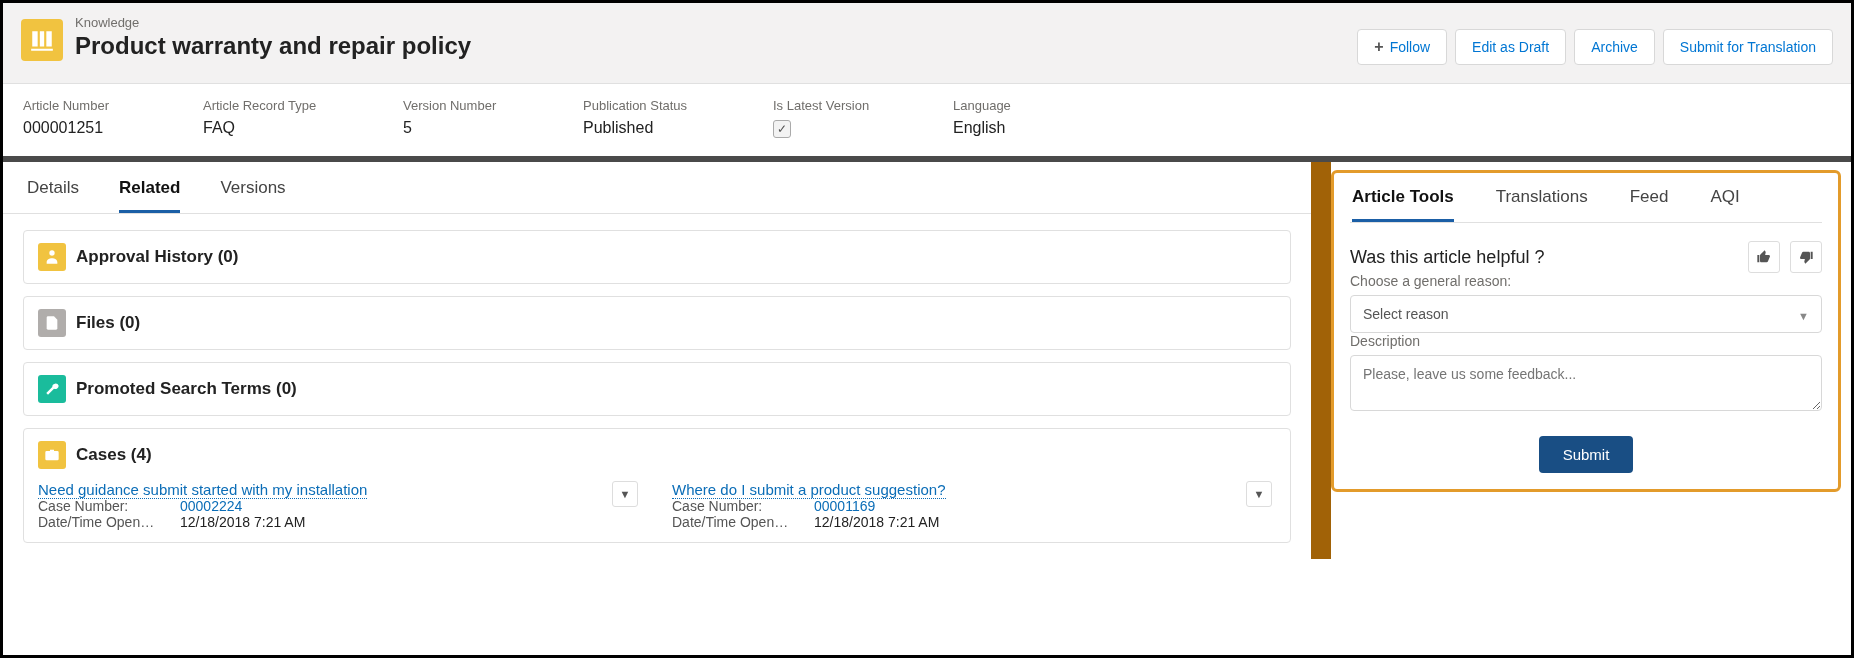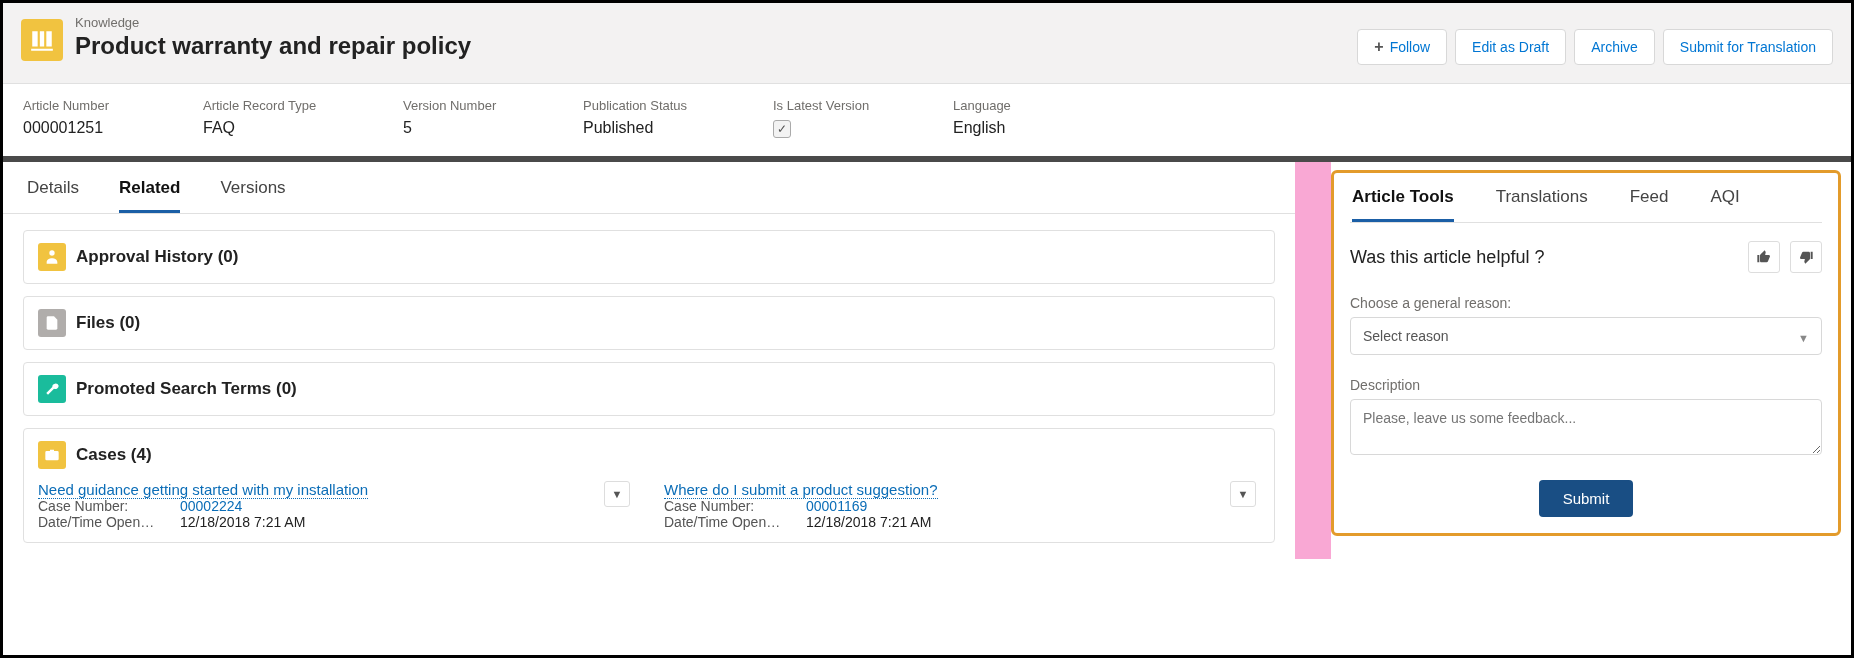--- a/index.html
+++ b/index.html
@@ -18,21 +18,21 @@
 .btn .plus { font-weight: bold; font-size: 16px; color: #555; }
 
 
 .meta-row { background: #fff; padding: 14px 20px 18px; display: flex; gap: 0; border-bottom: 6px solid #4a4a4a; }
 .meta-item { min-width: 180px; }
 .meta-label { color: #706e6b; font-size: 13px; margin-bottom: 6px; }
 .meta-value { font-size: 16px; color: #222; }
 .chk { width: 18px; height: 18px; border: 1px solid #aaa; border-radius: 3px; display: inline-flex; align-items: center; justify-content: center; color: #555; font-size: 12px; background: #f3f3f3; }
 
 
-.body-row { display: flex; gap: 36px; padding: 0; background: #f9a8d4; }
+.body-row { display: flex; gap: 20px; padding: 0; background: #a16207; }
 .left-col { flex: 1; background: #fff; margin: 0; padding: 0; }
 .right-col { width: 520px; background: #fff; }
 
 
 .tabs { display: flex; gap: 40px; padding: 16px 24px 0; border-bottom: 1px solid #e0e0e0; }
 .tab { font-size: 17px; color: #444; padding-bottom: 12px; cursor: pointer; }
 .tab.active { font-weight: 700; border-bottom: 3px solid #1b5fa6; color: #111; }
 
 
 .cards { padding: 16px 20px; display: flex; flex-direction: column; gap: 12px; }
@@ -59,21 +59,21 @@
 
 .right-panel { border: 3px solid #e39b2b; border-radius: 6px; margin: 8px 10px 0 0; padding: 0 16px 16px; }
 .r-tabs { display: flex; gap: 42px; padding: 14px 2px 0; border-bottom: 1px solid #e0e0e0; }
 .r-tab { font-size: 17px; color: #444; padding-bottom: 12px; cursor: pointer; }
 .r-tab.active { font-weight: 700; border-bottom: 3px solid #1b5fa6; color: #111; }
 .helpful-row { display: flex; align-items: center; justify-content: space-between; margin-top: 18px; }
 .helpful-row .q { font-size: 18px; color: #222; }
 .thumb-btns { display: flex; gap: 10px; }
 .thumb { width: 32px; height: 32px; border: 1px solid #ddd; border-radius: 3px; display: flex; align-items: center; justify-content: center; color: #555; cursor: pointer; background: #fff; }
 .thumb svg { width: 16px; height: 16px; fill: #555; }
-.form-label { color: #706e6b; font-size: 14px; margin-top: 22px; margin-bottom: 6px; }
+.form-label { color: #706e6b; font-size: 14px; margin-bottom: 6px; }
 .select-box { border: 1px solid #d8d8d8; border-radius: 4px; padding: 10px 12px; display: flex; justify-content: space-between; align-items: flex-end; cursor: pointer; color: #555; }
 .select-box .arr { color: #888; font-size: 11px; }
 .textarea { width: 100%; border: 1px solid #d8d8d8; border-radius: 4px; padding: 10px 12px; height: 56px; font-size: 14px; color: #555; resize: both; font-family: inherit; }
 .submit-row { text-align: center; margin-top: 22px; }
 .submit-btn { background: #194e84; color: #fff; border: none; border-radius: 4px; padding: 10px 24px; font-size: 15px; cursor: pointer; }
 </style>
 </head>
 <body>
 
 <div class="page">
@@ -174,21 +174,21 @@
           <div class="card-head">
             <div class="card-icon ic-cases">
                 <svg viewBox="0 0 24 24">
                   <path d="M9 4h6v2h5a2 2 0 012 2v10a2 2 0 01-2 2H4a2 2 0 01-2-2V8a2 2 0 012-2h5V4z"></path>
                 </svg>
               </div>
             <div class="card-title">Cases (4)</div>
           </div>
           <div class="cases-body">
             <div class="case-col">
-              <span class="case-link">Need guidance getting started with my installation</span>
+              <span class="case-link">Need guidance submit started with my installation</span>
               <div class="case-dd">▼</div>
               <div class="case-row">
                   <span class="case-lbl">Case Number:</span>
                   <span class="case-val">00002224</span>
                 </div>
               <div class="case-row">
                   <span class="case-lbl">Date/Time Open…</span>
                   <span class="case-val plain">12/18/2018 7:21 AM</span>
                 </div>
             </div>

